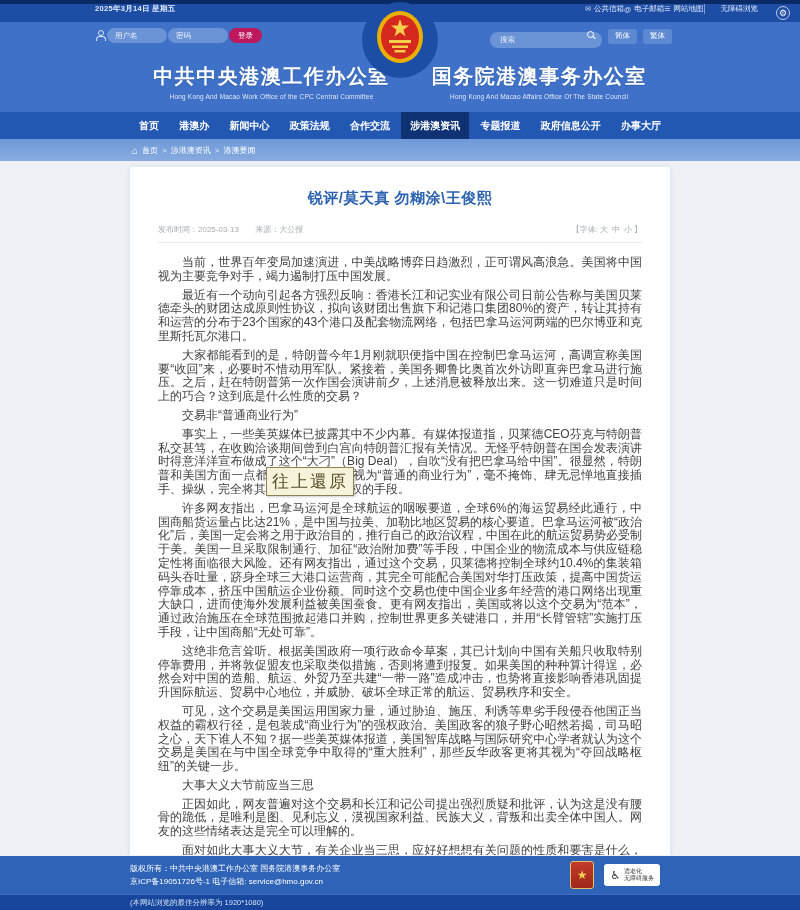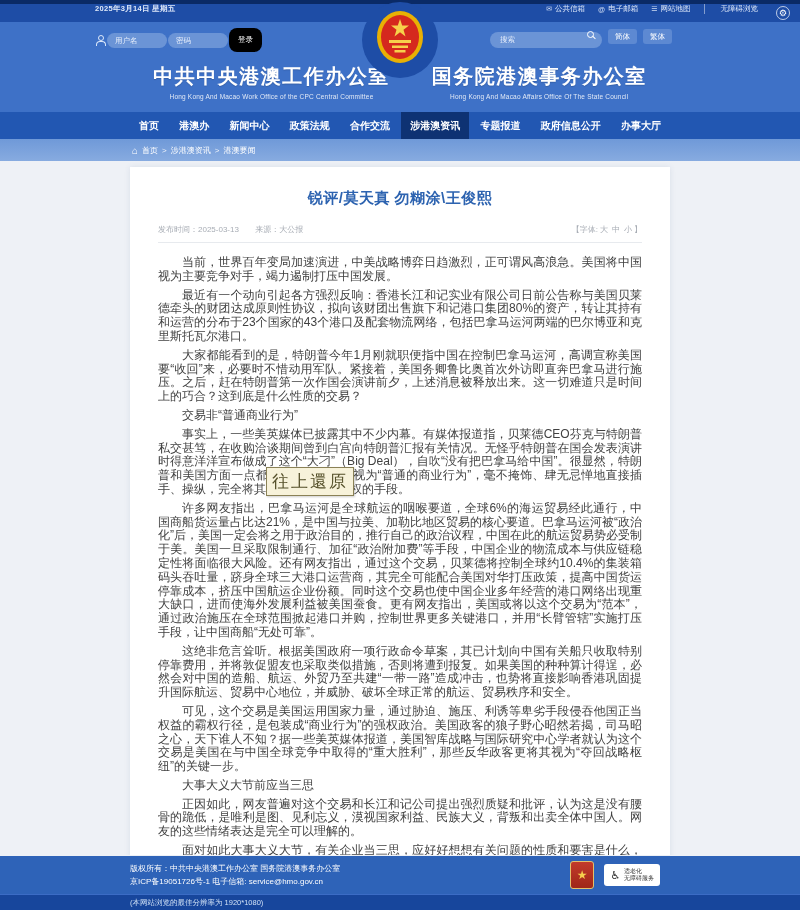--- a/index.html
+++ b/index.html
@@ -4,36 +4,36 @@
 <style>
 *{margin:0;padding:0;box-sizing:border-box}
 html,body{background:#fff}
 body{width:800px;font-family:"Liberation Sans","DejaVu Sans",sans-serif}
 .page{position:relative;width:800px;height:910px;overflow:hidden;background:#eef1f6}
 
 
 .strip-top{height:4px;background:#0a2a66}
 .datebar{position:relative;height:18px;background:#1e4da6;display:flex;align-items:flex-start;color:#dfe9fa;font-size:7.5px}
 .datebar .date{margin-left:95px;font-weight:bold;letter-spacing:.3px}
-.toplinks{margin-left:auto;margin-right:42px;display:flex;gap:13px;align-items:center}
+.toplinks{margin-left:auto;margin-right:42px;display:flex;align-items:center}
 .toplink{display:flex;align-items:center;gap:3px;cursor:pointer;white-space:nowrap}
 .toplink .tl-icon{font-size:7px;opacity:.9;font-style:normal}
 .toplink.divided{border-left:1px solid rgba(255,255,255,.45);padding-left:13px}
 .gearwrap{position:absolute;right:10px;top:2px;width:14px;height:14px;border:1px solid rgba(255,255,255,.7);border-radius:50%;color:#fff;font-size:9px;line-height:12px;text-align:center;cursor:pointer}
 
 
 .loginbar{position:relative;height:28px;background:#3e71c7}
 .login-left{position:absolute;left:95px;top:6px;display:flex;align-items:center;gap:1px;z-index:2}
 .person-icon{width:11px;height:11px;position:relative;display:inline-block}
 .person-icon::before{content:"";position:absolute;top:0;left:3px;width:4px;height:4px;border:1px solid #dce8fa;border-radius:50%}
 .person-icon::after{content:"";position:absolute;bottom:0;left:1px;width:8px;height:4px;border:1px solid #dce8fa;border-bottom:none;border-radius:4px 4px 0 0}
 .pill-input{width:60px;height:15px;border:none;border-radius:8px;background:#6b94d6;color:#fff;font-size:7.5px;padding:0 8px;outline:none}
 .pill-input::placeholder{color:#e6eefb}
-.pill-btn{height:24px;border:none;border-radius:8px;background:#000000;color:#fff;font-size:7.5px;padding:0 9px;cursor:pointer}
-.login-right{position:absolute;left:490px;top:6px;display:flex;align-items:flex-end;gap:6px;z-index:2}
+.pill-btn{height:15px;border:none;border-radius:8px;background:#be185d;color:#fff;font-size:7.5px;padding:0 9px;cursor:pointer}
+.login-right{position:absolute;left:490px;top:6px;display:flex;align-items:center;gap:6px;z-index:2}
 .searchwrap{position:relative;width:112px;height:16px}
 .search-input{width:100%;height:16px;border:none;border-radius:9px;background:#6b94d6;color:#fff;font-size:7.5px;padding:0 18px 0 10px;outline:none}
 .search-input::placeholder{color:#e6eefb}
 .mag{position:absolute;right:8px;top:3px;width:7px;height:7px;border:1px solid #fff;border-radius:50%;cursor:pointer}
 .mag::after{content:"";position:absolute;width:4px;height:1px;background:#fff;transform:rotate(45deg);right:-3px;bottom:-1px}
 .lang-btn{height:15px;border:none;border-radius:3px;background:#5d89d2;color:#fff;font-size:7.5px;padding:0 7px;cursor:pointer}
 
 
 .emblem-notch{position:absolute;left:362px;top:2px;width:76px;height:76px;border-radius:50%;background:#1e4da6;z-index:1}
 .emblem{position:absolute;left:376px;top:10px;width:48px;height:54px;z-index:3}

